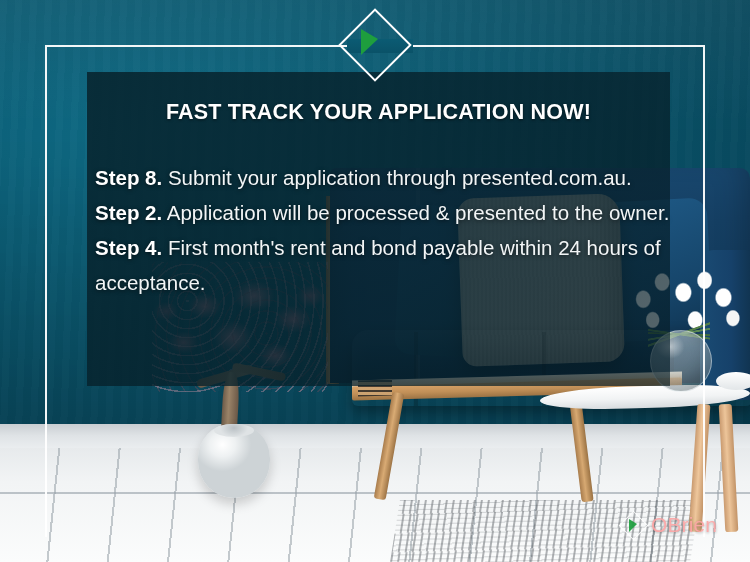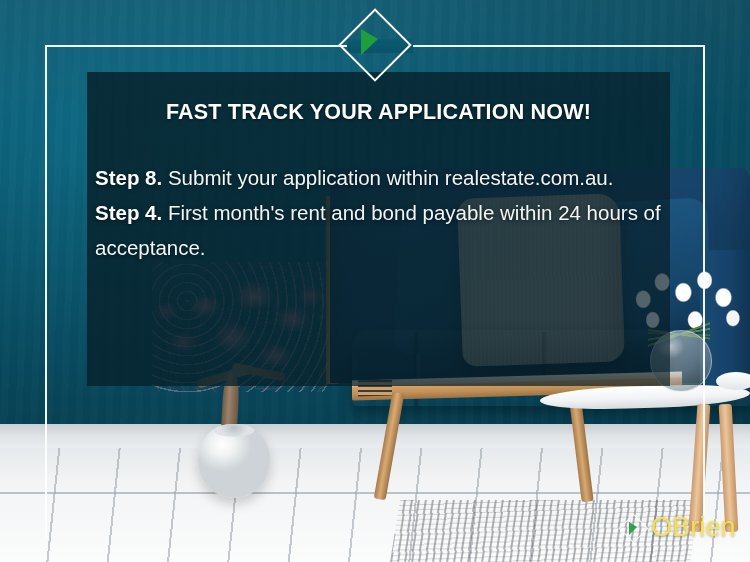--- a/index.html
+++ b/index.html
@@ -340,22 +340,22 @@
     border:1.6px solid #ffffff;
     transform: rotate(45deg);
   }
   .logo-tri {
     position:absolute; left:9px; top:7px; width:0; height:0;
     border-left:8px solid #1e9e3e;
     border-top:5px solid transparent;
     border-bottom:8px solid transparent;
   }
   .logo-text {
-    color:#fde047;
-    font-size:27px;
+    color:#fca5a5;
+    font-size:21px;
     letter-spacing:.1px;
     text-shadow: 0 1px 3px rgba(0,0,0,.35);
   }
 </style>
 </head>
 <body>
 
 <div id="stage">
 
   <div class="scene">
@@ -402,21 +402,22 @@
     <div class="tulip-stems"></div>
     <div class="vase"></div>
   </div>
 
   <div class="panel"></div>
 
   <div class="content">
     <div class="headline">FAST TRACK YOUR APPLICATION NOW!</div>
 
     <div class="steps">
-      <p><b>Step 8.</b><span> Submit your application within realestate.com.au.</span></p>
+      <p><b>Step 8.</b><span> Submit your application through presented.com.au.</span></p>
+      <p><b>Step 2.</b><span> Application will be processed &amp; presented to the owner.</span></p>
       <p><b>Step 4.</b><span> First month's rent and bond payable within 24 hours of acceptance.</span></p>
     </div>
   </div>
 
   <div class="frame"></div>
   <div class="frame-gap" style="position:absolute;left:347px;top:39px;width:66px;height:14px;background:linear-gradient(180deg,#0b5b73,#0a5268);"></div>
 
   <div class="diamond">
     <div class="diamond-shape"></div>
     <div class="diamond-fill"></div>

